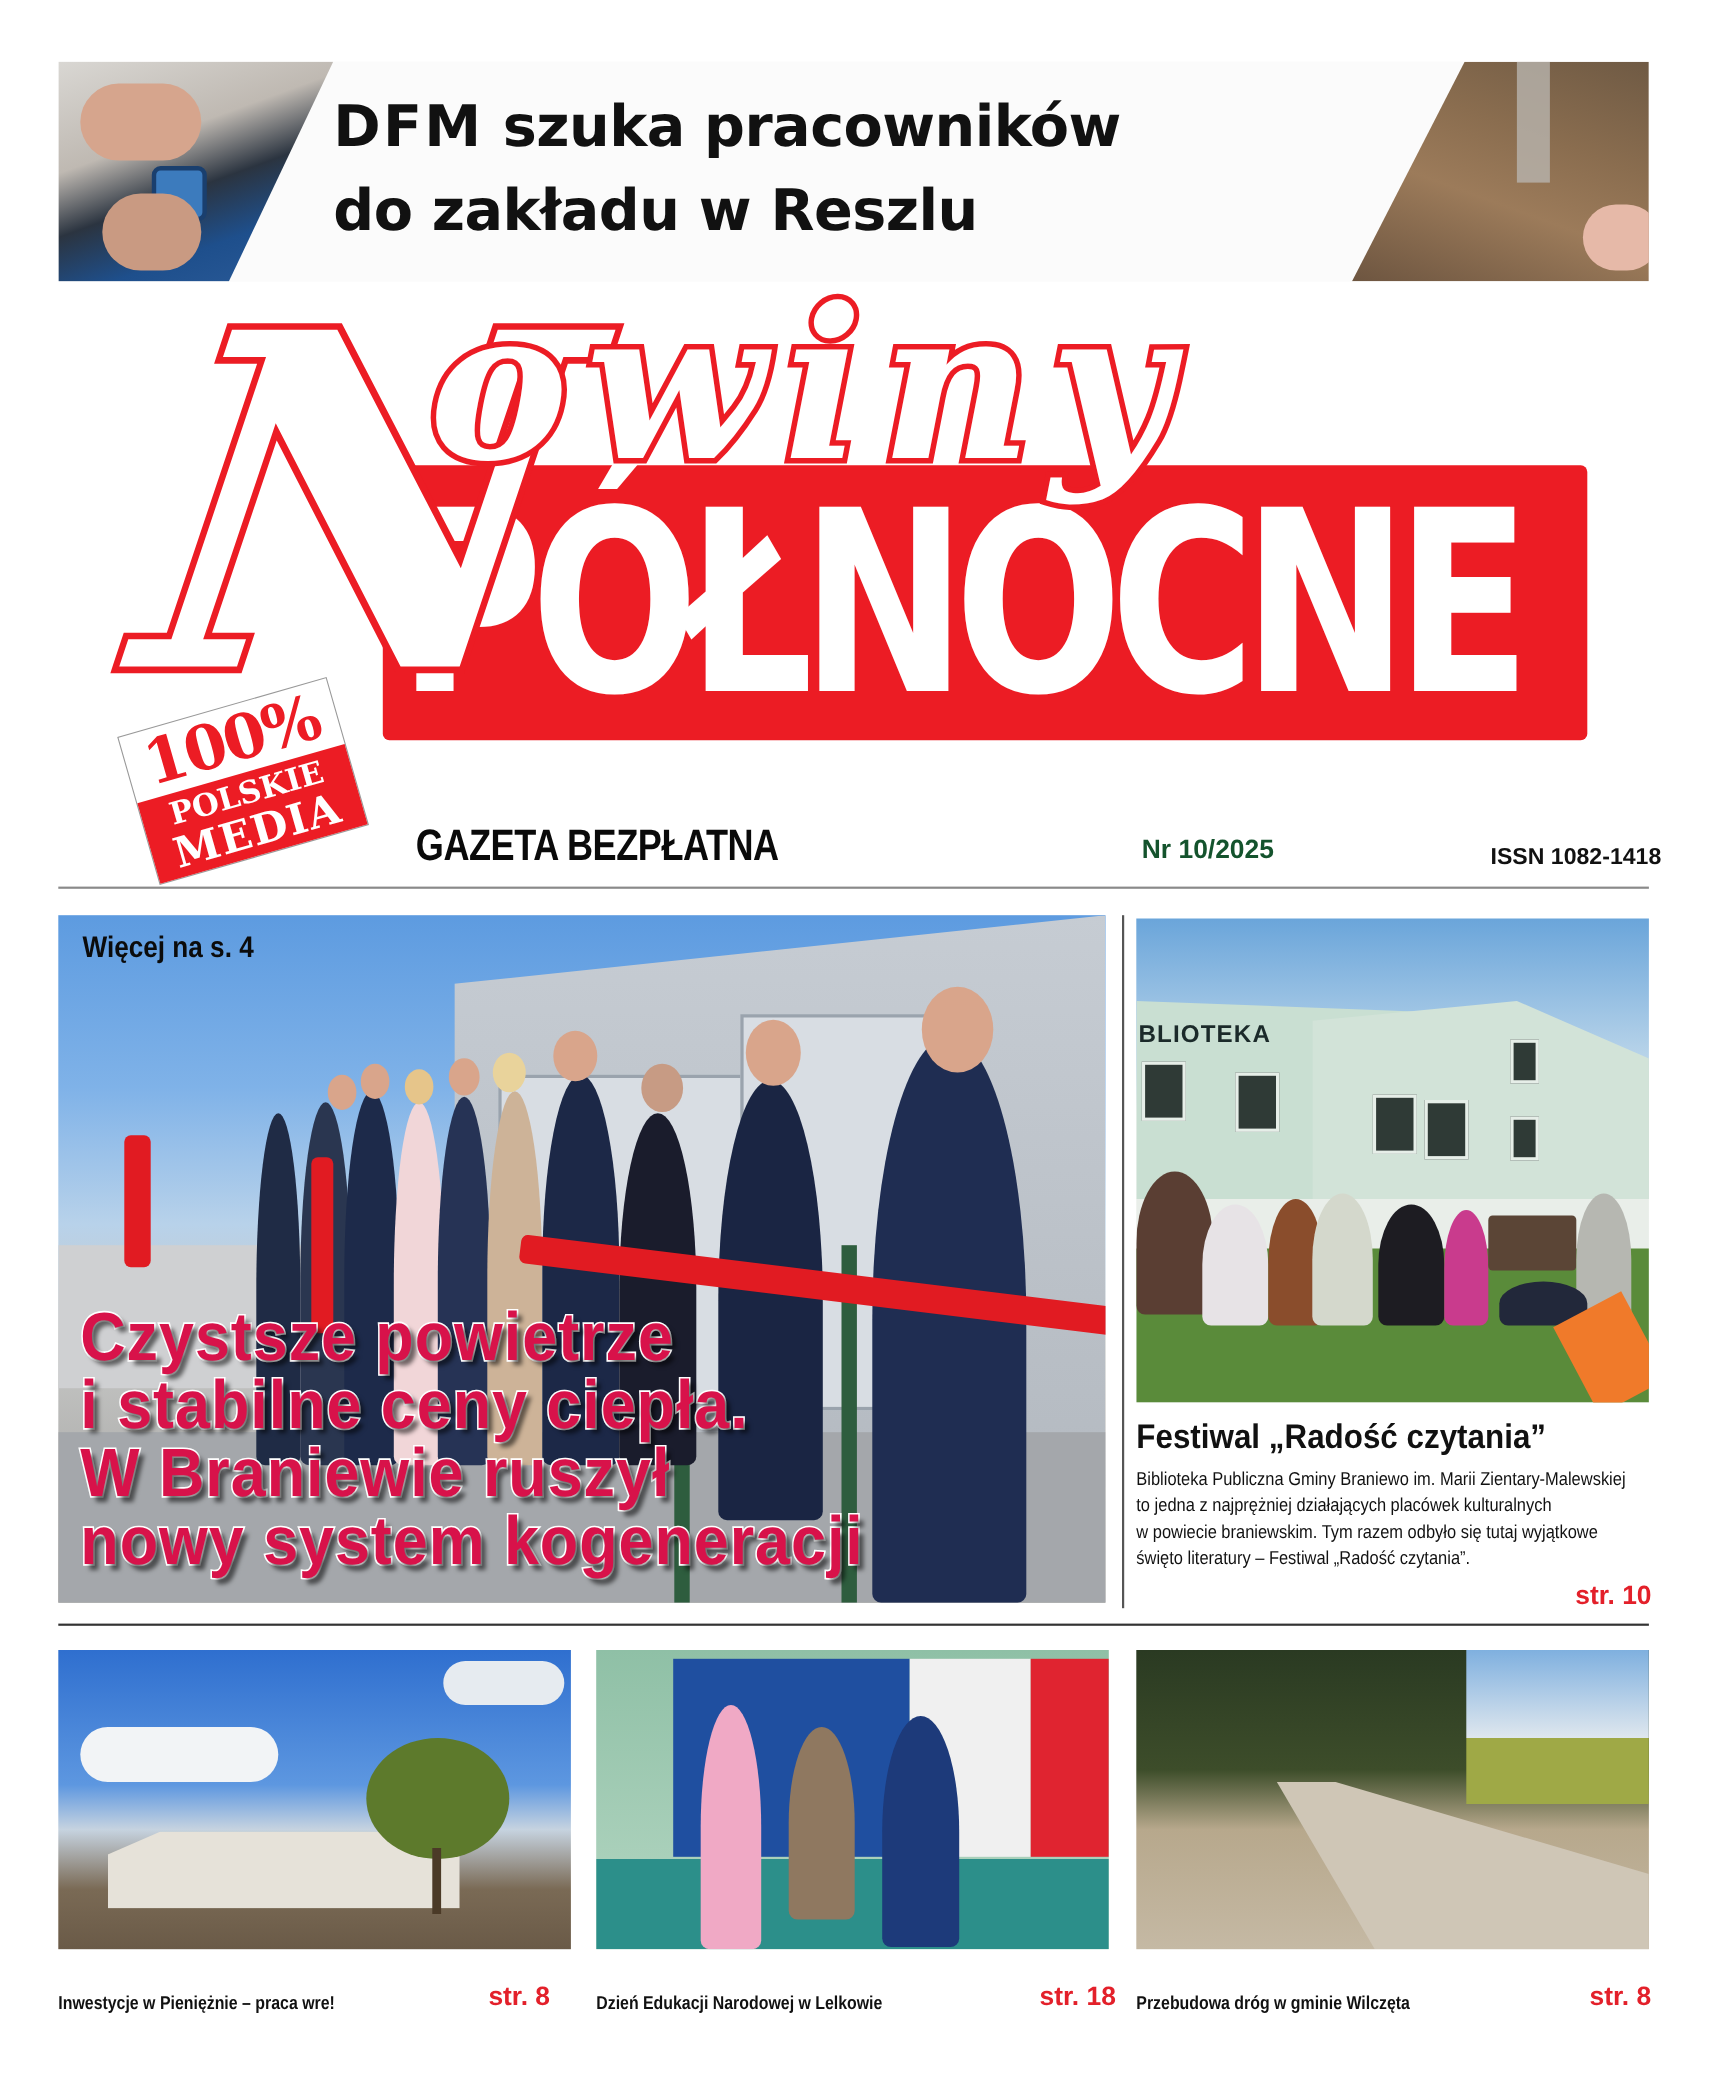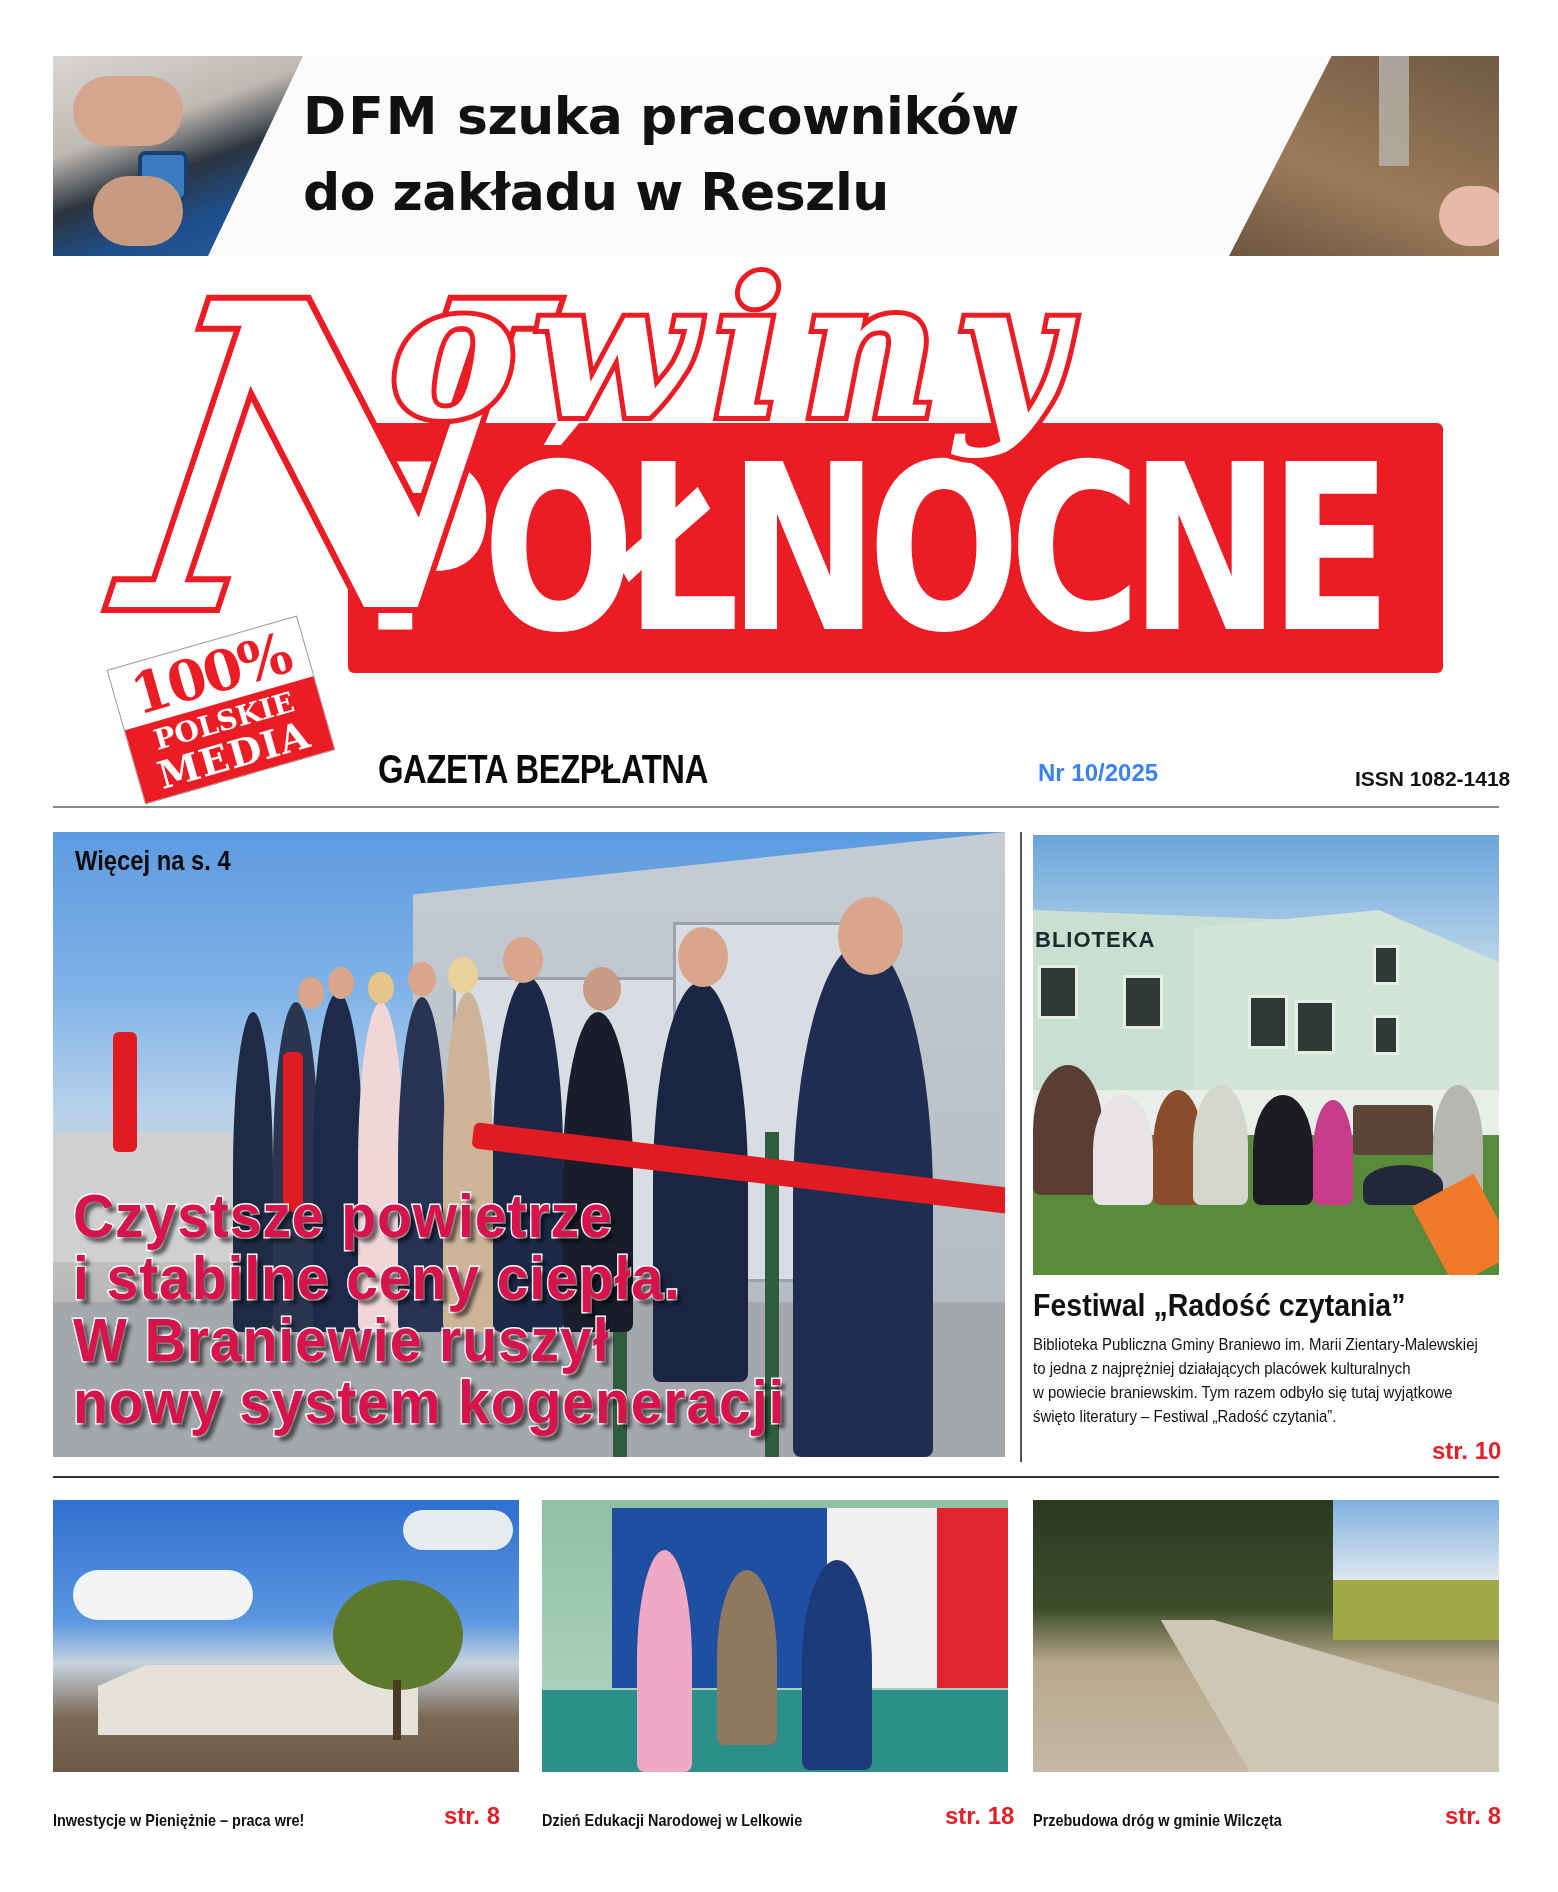--- a/index.html
+++ b/index.html
@@ -89,21 +89,21 @@
   .badge-bottom .l1 { font-size: 28px; line-height: 30px; display: block; }
   .badge-bottom .l2 { font-size: 38px; line-height: 40px; display: block; letter-spacing: 1px; }
 
   
   .tagline {
     position: absolute; left: 378px; top: 745px; font-family: "Liberation Sans", sans-serif; font-weight: bold;
     font-size: 40px; line-height: 48px; color: #0a0a0a; transform: scaleX(0.82); transform-origin: left top;
     letter-spacing: -0.5px;
   }
   .issue-nr {
-    position: absolute; left: 1038px; top: 758px; font-weight: bold; font-size: 24px; line-height: 30px; color: #3b82f6;
+    position: absolute; left: 1038px; top: 758px; font-weight: bold; font-size: 24px; line-height: 30px; color: #14532d;
   }
   .issn {
     position: absolute; left: 1355px; top: 765px; font-weight: bold; font-size: 21px; line-height: 28px; color: #111;
   }
   .rule { position: absolute; left: 53px; width: 1446px; height: 2px; background: #8a8a8a; }
   .rule.r1 { top: 806px; }
   .rule.r2 { top: 1476px; height: 2px; background: #333; }
   .vrule { position: absolute; left: 1020px; top: 832px; width: 2px; height: 630px; background: #555; }
 
   

